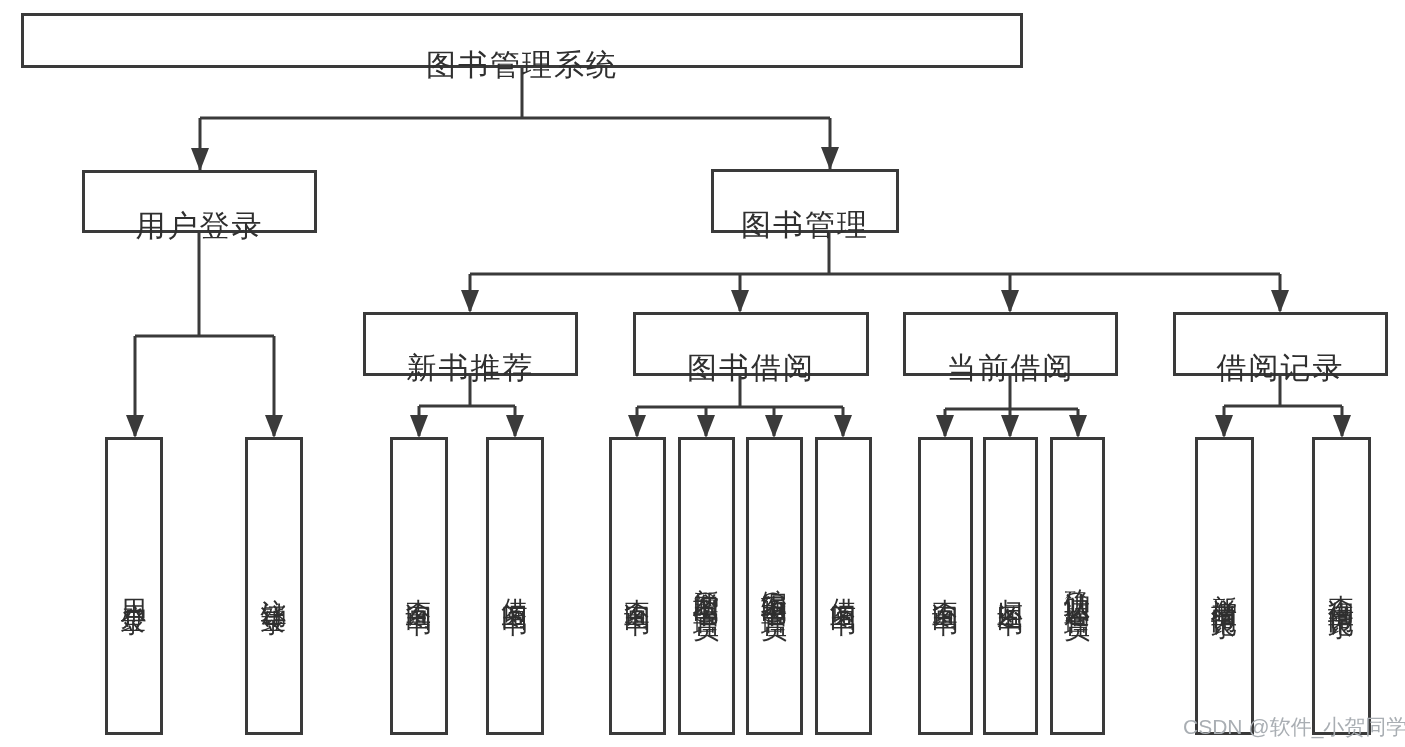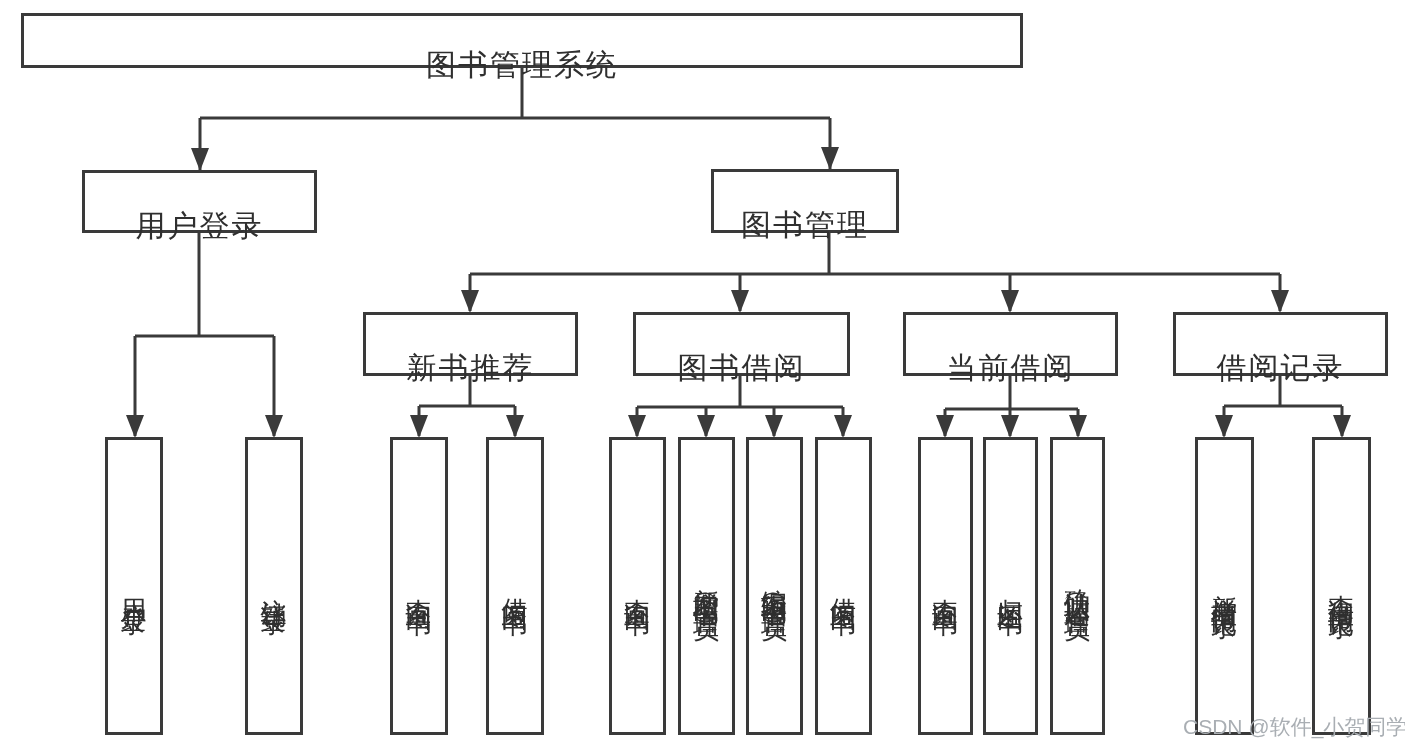--- a/index.html
+++ b/index.html
@@ -105,21 +105,21 @@
   <div class="box h" style="left:82px; top:170px; width:235px; height:63px;">
     <span>用户登录</span>
   </div>
   <div class="box h" style="left:711px; top:169px; width:188px; height:64px;">
     <span>图书管理</span>
   </div>
 
   <div class="box h" style="left:363px; top:312px; width:215px; height:64px;">
     <span>新书推荐</span>
   </div>
-  <div class="box h" style="left:633px; top:312px; width:217px; height:64px;">
+  <div class="box h" style="left:633px; top:312px; width:236px; height:64px;">
     <span>图书借阅</span>
   </div>
   <div class="box h" style="left:903px; top:312px; width:215px; height:64px;">
     <span>当前借阅</span>
   </div>
   <div class="box h" style="left:1173px; top:312px; width:215px; height:64px;">
     <span>借阅记录</span>
   </div>
 
   <div class="box v" style="left:105px; top:437px; width:58px; height:298px;">

